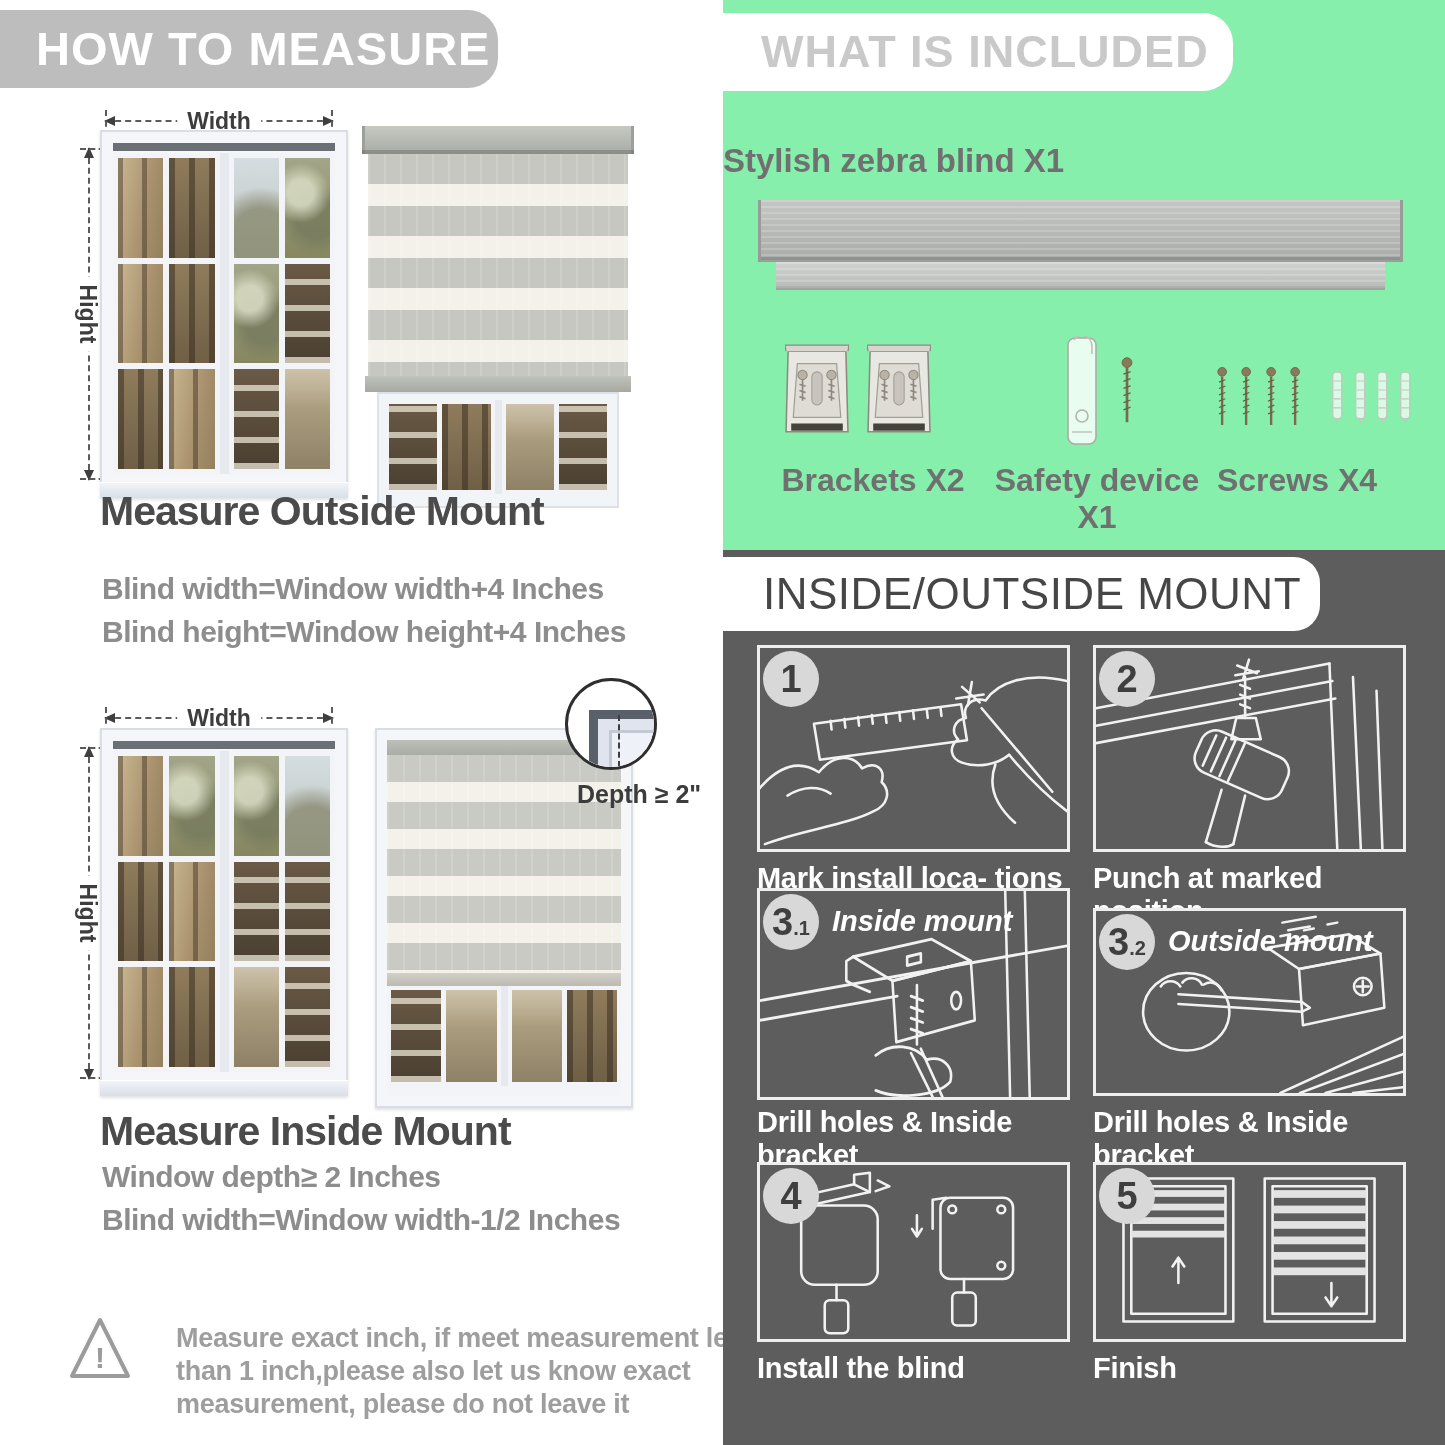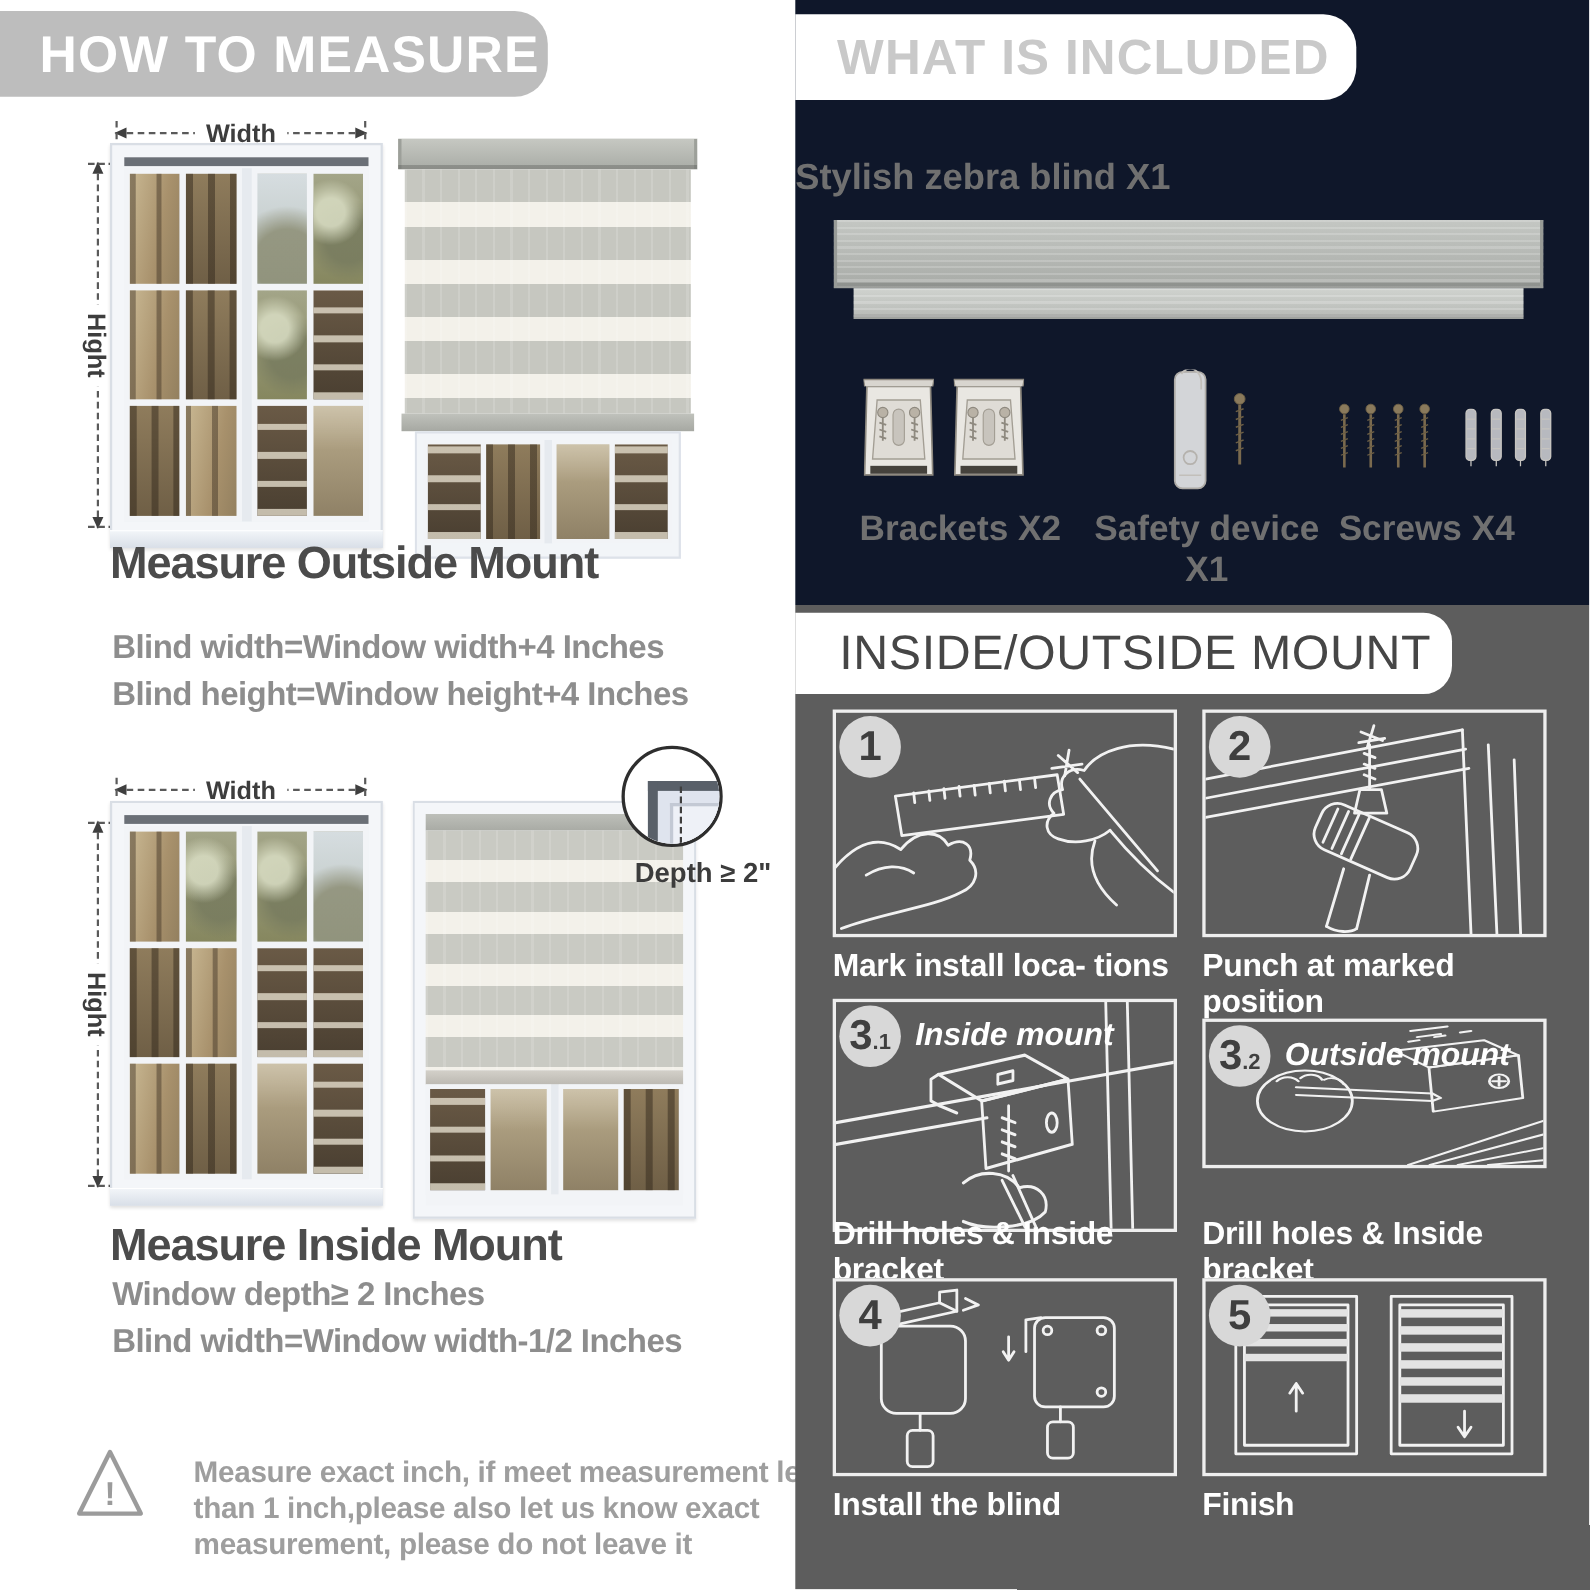--- a/index.html
+++ b/index.html
@@ -61,21 +61,21 @@
   .co-frame{position:absolute;left:24%;top:34%;right:-12%;bottom:-12%;background:#dfe4ee;}
   .co-dark{position:absolute;left:24%;top:34%;right:-12%;bottom:-12%;border-top:9px solid #596069;border-left:9px solid #596069;box-sizing:border-box;}
   .co-inner{position:absolute;left:calc(24% + 20px);top:calc(34% + 20px);right:-12%;bottom:-12%;background:#eef1f7;border-top:3px solid #c3c9d4;border-left:3px solid #c3c9d4;box-sizing:border-box;}
   .co-dash{position:absolute;left:58%;top:40%;bottom:0;border-left:2px dashed #3e3e3e;}
   .depth-lbl{font-weight:bold;font-size:25px;color:#3c3c3c;}
 
   
   .warn-text{font-weight:bold;font-size:27px;line-height:33px;color:#9e9e9e;letter-spacing:-0.3px;}
 
   
-  .panel-light{left:723px;top:0;width:722px;height:550px;background:#0f172a;}
+  .panel-light{left:723px;top:0;width:722px;height:550px;background:#86efac;}
   .chip-included{left:0;top:13px;width:510px;height:78px;background:#ffffff;border-radius:0 30px 30px 0;
     color:#c9c9c9;font-weight:bold;font-size:45px;line-height:78px;padding-left:38px;letter-spacing:1px;box-sizing:border-box;}
   .product-lbl{left:0;right:0;top:142px;text-align:left;font-weight:bold;font-size:33px;color:#707070;}
   .headrail-img{left:35px;top:200px;width:645px;height:62px;background:
      repeating-linear-gradient(180deg, rgba(255,255,255,.18) 0 2px, rgba(0,0,0,0) 2px 6px),
      linear-gradient(#c4c7c3,#a8aba7);box-shadow:inset 3px 0 0 #989b97, inset -3px 0 0 #989b97, inset 0 -5px 0 rgba(0,0,0,.15);}
   .headrail-lower{left:53px;top:262px;width:609px;height:28px;background:
      repeating-linear-gradient(180deg, rgba(255,255,255,.2) 0 2px, rgba(0,0,0,0) 2px 6px),
      linear-gradient(#d0d3cf,#b6b9b5);box-shadow:inset 0 -4px 0 rgba(0,0,0,.12);}
   .item-lbl{font-weight:bold;font-size:32px;color:#707070;text-align:center;}
@@ -360,41 +360,41 @@
             <path d="M112,104 l0,34 M122,102 l0,38 M132,101 l0,40 M142,100 l0,42"></path>
           </g>
           <path d="M128,146 L112,200 M152,152 L140,202"></path>
           <path d="M112,200 C122,206 134,206 140,202"></path>
         </g>
       </svg>
       <div class="badge"><span class="n">2</span></div>
     </div>
     <div class="abs caption" style="left:370px;top:312px;width:320px;">Punch at  marked position</div>
 
-    <div class="abs tile" style="left:34px;top:358px;width:313px;height:212px;">
+    <div class="abs tile" style="left:34px;top:338px;width:313px;height:212px;">
       <svg viewBox="0 0 313 188" preserveAspectRatio="none">
         <g class="lineart">
           <path d="M0,100 L313,50 M0,118 L140,96"></path>
           <path d="M250,0 L255,188 M270,0 L275,188"></path>
           <path d="M95,60 L175,44 L215,64 L135,82 Z"></path>
           <path d="M135,82 L215,64 L219,118 L139,138 Z"></path>
           <path d="M95,60 L88,64 L88,82 L96,86 M96,86 L112,92"></path>
           <path d="M150,60 l14,-3 l0,8 l-14,3 z"></path>
           <ellipse cx="200" cy="100" rx="5" ry="8"></ellipse>
           <path d="M160,86 L160,140 M154,96 l12,4 M154,106 l12,4 M154,116 l12,4 M154,126 l12,4"></path>
           <path d="M164,144 L186,188 M154,148 L176,188"></path>
           <path d="M118,150 C134,138 158,140 170,154 C186,150 198,160 194,174 C180,188 138,190 118,182"></path>
         </g>
       </svg>
       <div class="badge"><span class="n">3</span><span class="s">.1</span></div>
       <div class="tile-title">Inside mount</div>
     </div>
     <div class="abs caption" style="left:34px;top:556px;width:320px;">Drill holes &amp;  Inside bracket</div>
 
-    <div class="abs tile" style="left:370px;top:358px;width:313px;height:136px;margin-top:18px;">
+    <div class="abs tile" style="left:370px;top:358px;width:313px;height:188px;">
       <svg viewBox="0 0 313 188" preserveAspectRatio="none">
         <g class="lineart">
           <path d="M175,38 L258,24 L290,44 L207,60 Z"></path>
           <path d="M207,60 L290,44 L294,100 L211,118 Z"></path>
           <path d="M190,12 l34,-6 M196,20 l22,-4"></path>
           <path d="M188,26 l10,-2 M212,20 l10,-2 M236,14 l10,-2"></path>
           <circle cx="272" cy="78" r="9"></circle>
           <path d="M266,78 l12,0 M272,72 l0,12"></path>
           <path d="M84,86 L210,94 M84,96 L210,104 M210,94 L218,100 L210,104"></path>
           <ellipse cx="92" cy="104" rx="44" ry="40"></ellipse>

